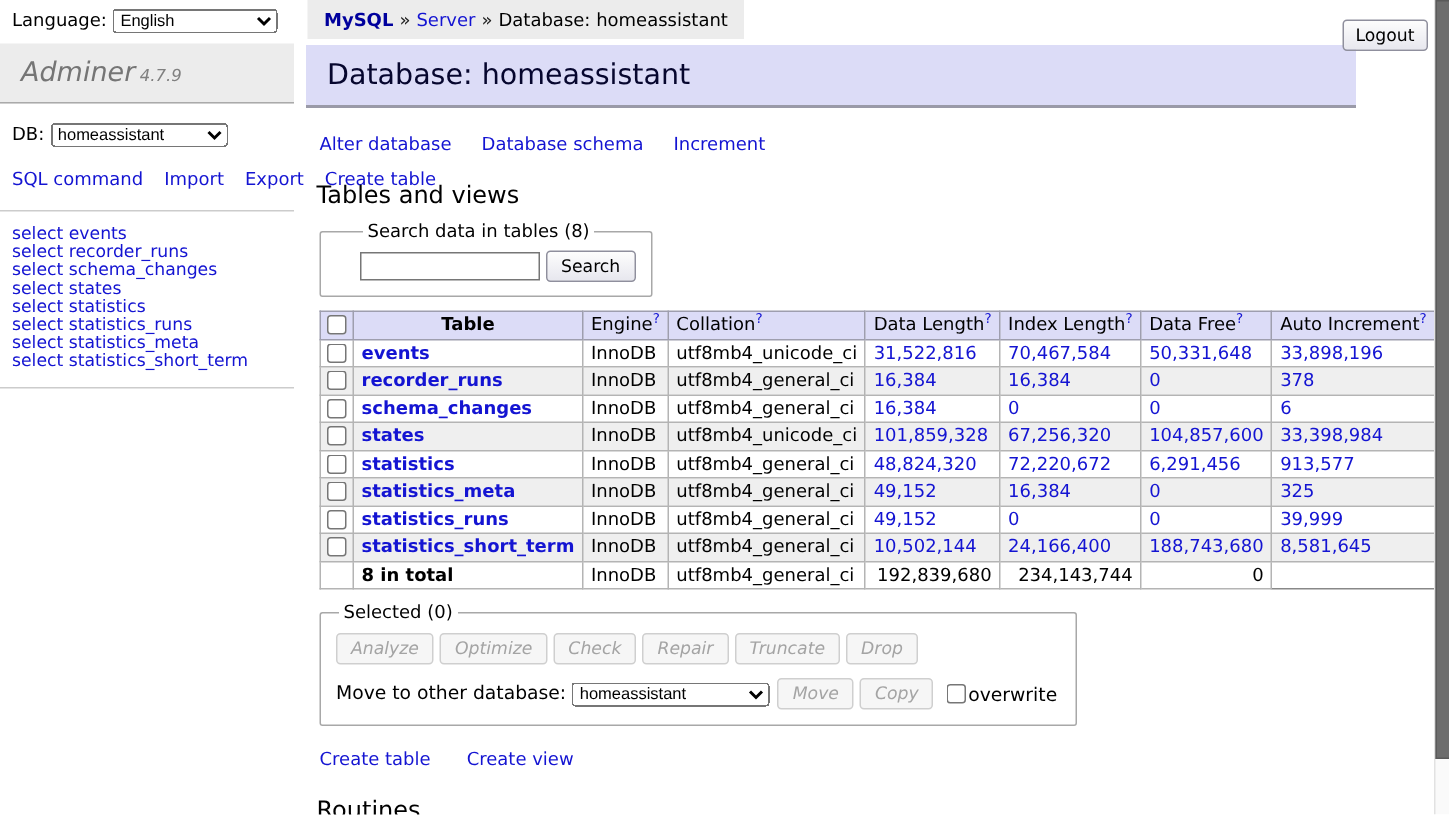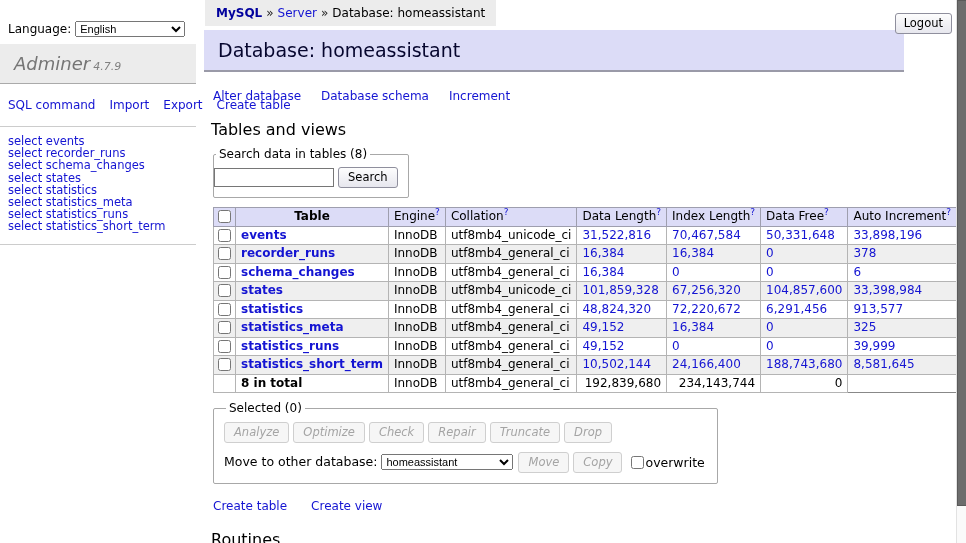--- a/index.html
+++ b/index.html
@@ -6,21 +6,21 @@
   html,body { margin:0; padding:0; }
   body {
     width:966px; height:543px; overflow:hidden; position:relative;
     background:#fff; color:#000;
     font-family:"DejaVu Sans","Liberation Sans",sans-serif;
     font-size:12px;
   }
   a { color:var(--link,#1414d2); text-decoration:none; cursor:pointer; }
 
   
-  #menu { position:absolute; left:0; top:15px; width:196px; }
+  #menu { position:absolute; left:0; top:0; width:196px; }
   .lang-row { padding:6px 8px 7px 8px; font-size:12px; }
   .lang-row select { width:110px; font-size:11px; margin-left:4px; }
   h1.apptitle {
     margin:0; padding:9px 14px; background:var(--panel,#ececec);
     border-bottom:1px solid #aaa; font-weight:normal; font-style:italic;
     font-size:18px; color:#757575;
   }
   h1.apptitle .app-version { font-size:11px; color:#808080; font-style:italic; margin-left:3px; }
   .db-row { padding:13px 8px 0 8px; font-size:12px; }
   .db-row select { width:118px; font-size:11px; margin-left:4px; }
@@ -38,21 +38,21 @@
   #breadcrumb .sep { color:#222; margin:0 4px; }
   #breadcrumb .bc-strong { color:#00009d; font-weight:bold; }
   h2.page-title {
     margin:4px 0 0 0; padding:9px 14px; background:var(--accent,#dcdcf7);
     border-bottom:2px solid #9a9aa8; font-weight:normal; font-size:19px; color:#06062e;
   }
   p.links { margin:17px 0 0 9px; }
   p.links a { margin-right:20px; }
   h3 { margin:17px 0 0 7px; font-weight:normal; font-size:16px; }
 
-  fieldset { border:1px solid #a8a8a8; border-radius:2px; margin:8px 0 0 9px; padding:6px 10px 9px 0; width:-moz-fit-content; width:fit-content; }
+  fieldset { border:1px solid #a8a8a8; border-radius:2px; margin:8px 0 0 9px; padding:6px 10px 9px 26px; width:-moz-fit-content; width:fit-content; }
   legend { font-size:12px; padding:0 3px; margin-left:2px; }
   .search-fs input[type=text] { width:120px; height:19px; border:1px solid #767676; padding:1px 4px; font-size:12px; background:#fff; }
   button {
     font-family:inherit; font-size:11.5px; color:#000;
     padding:2px 9px 3px 9px; border:1px solid #8f8f9d; border-radius:3px;
     background:linear-gradient(#fdfdfd,#e7e7ee); cursor:pointer;
   }
   button:disabled { color:#a4a4a4; border-color:#cfcfcf; background:#f6f6f6; cursor:default;font-style:italic; }
   .search-fs button { margin-left:4px; }
 
@@ -101,31 +101,34 @@
 </head>
 <body>
 
 <aside id="menu">
   <div class="lang-row">
     <span>Language:</span><select><option>English</option></select>
   </div>
   <h1 class="apptitle">
     <span class="app-name">Adminer</span><a class="app-version">4.7.9</a>
   </h1>
+  <div class="db-row">
+    <span>DB:</span><select><option>homeassistant</option></select>
+  </div>
   <p class="menu-links">
     <a>SQL command</a><a>Import</a><a>Export</a><a>Create table</a>
   </p>
   <ul class="table-links">
       <li><a>select events</a></li>
       <li><a>select recorder_runs</a></li>
       <li><a>select schema_changes</a></li>
       <li><a>select states</a></li>
       <li><a>select statistics</a></li>
+      <li><a>select statistics_runs</a></li>
       <li><a>select statistics_meta</a></li>
-      <li><a>select statistics_runs</a></li>
       <li><a>select statistics_short_term</a></li>
     </ul>
 </aside>
 
 <main id="content">
   <p id="breadcrumb"><a class="bc-strong">MySQL</a><span class="sep">»</span><a>Server</a><span class="sep">»</span><span>Database: homeassistant</span></p>
 
   <h2 class="page-title">Database: homeassistant</h2>
 
   <p class="links">

